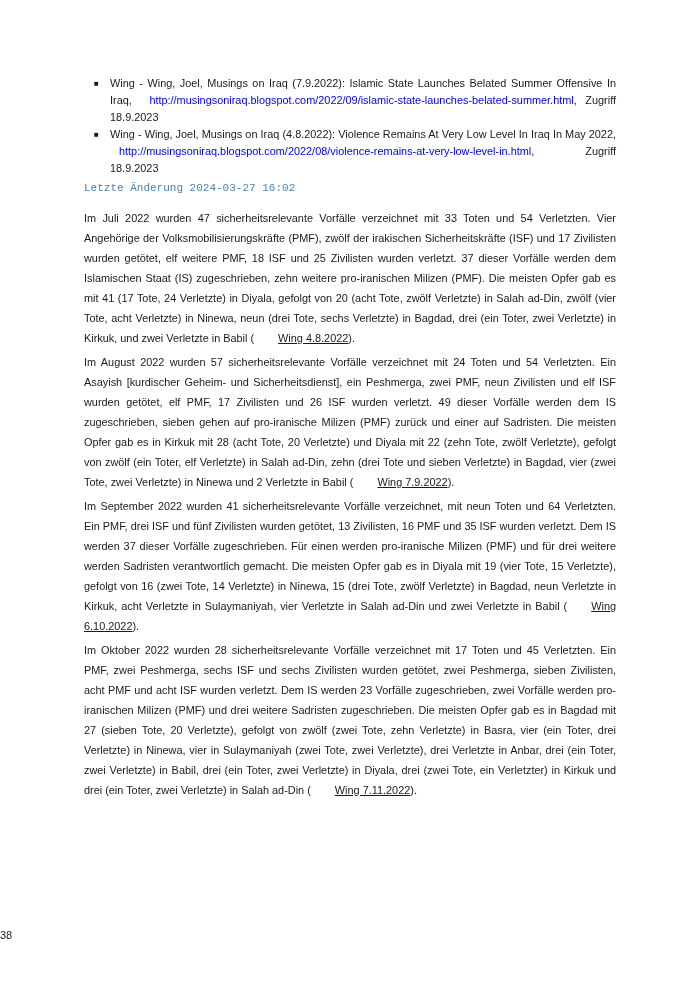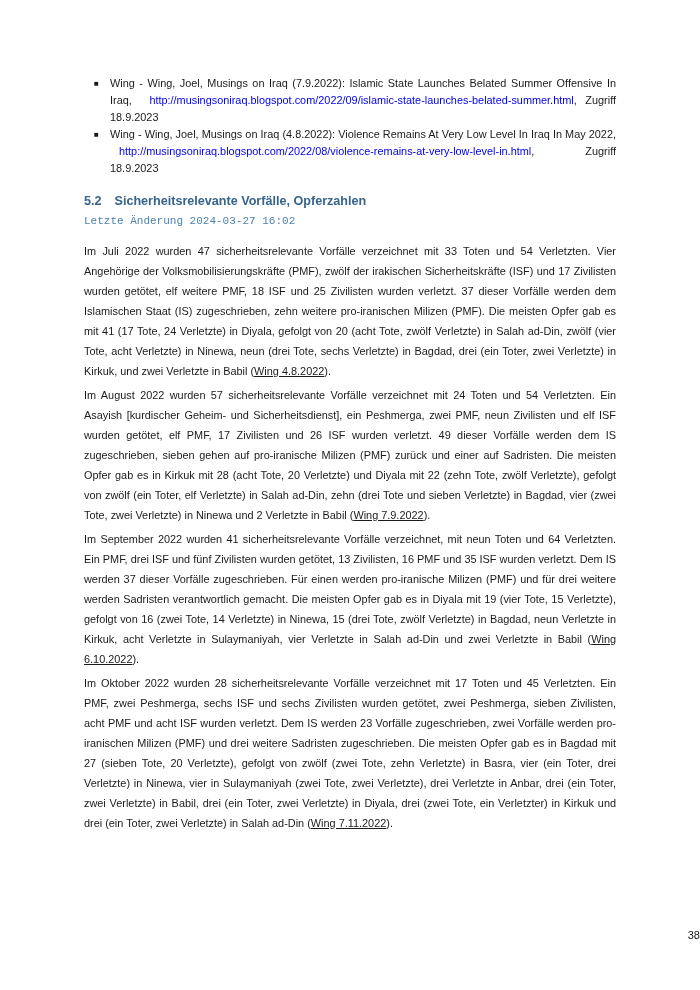--- a/index.html
+++ b/index.html
@@ -61,52 +61,49 @@
   a.url-link {
     color: #0000ee;
     text-decoration: none;
     cursor: pointer;
     margin-left: 9px;
   }
   a.ref-link {
     color: inherit;
     text-decoration: underline;
     cursor: pointer;
+    padding-left: 24px;
   }
   .page-number {
     position: absolute;
     left: 0;
     right: 0;
     top: 929px;
-    text-align: right;
+    text-align: left;
     font-size: 11px;
     color: #1a1a1a;
-    padding-left: 36px;
   }
 </style>
 </head>
 <body>
 
 <div class="page">
   <div class="content">
 
     <ul class="refs">
       <li class="ref">
         <span class="marker">■</span>
         <span class="ref-text"><span>Wing - Wing, Joel, Musings on Iraq (7.9.2022): Islamic State Launches Belated Summer Offensive In Iraq, </span><a class="url-link" href="#">http://musingsoniraq.blogspot.com/2022/09/islamic-state-launches-belated-summer.html</a><span>, Zugriff 18.9.2023</span></span>
       </li>
       <li class="ref">
         <span class="marker">■</span>
         <span class="ref-text"><span>Wing - Wing, Joel, Musings on Iraq (4.8.2022): Violence Remains At Very Low Level In Iraq In May 2022, </span><a class="url-link" href="#">http://musingsoniraq.blogspot.com/2022/08/violence-remains-at-very-low-level-in.html</a><span>, Zugriff 18.9.2023</span></span>
       </li>
     </ul>
 
-    <div class="section-heading">
-      <span class="sec-num">5.2</span><span>Sicherheitsrelevante Vorfälle, Opferzahlen</span>
-    </div>
 
     <div class="last-change">Letzte Änderung 2024-03-27 16:02</div>
 
     <div class="paragraphs">
       <p><span>Im Juli 2022 wurden 47 sicherheitsrelevante Vorfälle verzeichnet mit 33 Toten und 54 Verletzten. Vier Angehörige der Volksmobilisierungskräfte (PMF), zwölf der irakischen Sicherheitskräfte (ISF) und 17 Zivilisten wurden getötet, elf weitere PMF, 18 ISF und 25 Zivilisten wurden verletzt. 37 dieser Vorfälle werden dem Islamischen Staat (IS) zugeschrieben, zehn weitere pro-iranischen Milizen (PMF). Die meisten Opfer gab es mit 41 (17 Tote, 24 Verletzte) in Diyala, gefolgt von 20 (acht Tote, zwölf Verletzte) in Salah ad-Din, zwölf (vier Tote, acht Verletzte) in Ninewa, neun (drei Tote, sechs Verletzte) in Bagdad, drei (ein Toter, zwei Verletzte) in Kirkuk, und zwei Verletzte in Babil (</span><a class="ref-link" href="#">Wing 4.8.2022</a><span>).</span></p>
       <p><span>Im August 2022 wurden 57 sicherheitsrelevante Vorfälle verzeichnet mit 24 Toten und 54 Verletzten. Ein Asayish [kurdischer Geheim- und Sicherheitsdienst], ein Peshmerga, zwei PMF, neun Zivilisten und elf ISF wurden getötet, elf PMF, 17 Zivilisten und 26 ISF wurden verletzt. 49 dieser Vorfälle werden dem IS zugeschrieben, sieben gehen auf pro-iranische Milizen (PMF) zurück und einer auf Sadristen. Die meisten Opfer gab es in Kirkuk mit 28 (acht Tote, 20 Verletzte) und Diyala mit 22 (zehn Tote, zwölf Verletzte), gefolgt von zwölf (ein Toter, elf Verletzte) in Salah ad-Din, zehn (drei Tote und sieben Verletzte) in Bagdad, vier (zwei Tote, zwei Verletzte) in Ninewa und 2 Verletzte in Babil (</span><a class="ref-link" href="#">Wing 7.9.2022</a><span>).</span></p>
       <p><span>Im September 2022 wurden 41 sicherheitsrelevante Vorfälle verzeichnet, mit neun Toten und 64 Verletzten. Ein PMF, drei ISF und fünf Zivilisten wurden getötet, 13 Zivilisten, 16 PMF und 35 ISF wurden verletzt. Dem IS werden 37 dieser Vorfälle zugeschrieben. Für einen werden pro-iranische Milizen (PMF) und für drei weitere werden Sadristen verantwortlich gemacht. Die meisten Opfer gab es in Diyala mit 19 (vier Tote, 15 Verletzte), gefolgt von 16 (zwei Tote, 14 Verletzte) in Ninewa, 15 (drei Tote, zwölf Verletzte) in Bagdad, neun Verletzte in Kirkuk, acht Verletzte in Sulaymaniyah, vier Verletzte in Salah ad-Din und zwei Verletzte in Babil (</span><a class="ref-link" href="#">Wing 6.10.2022</a><span>).</span></p>
       <p><span>Im Oktober 2022 wurden 28 sicherheitsrelevante Vorfälle verzeichnet mit 17 Toten und 45 Verletzten. Ein PMF, zwei Peshmerga, sechs ISF und sechs Zivilisten wurden getötet, zwei Peshmerga, sieben Zivilisten, acht PMF und acht ISF wurden verletzt. Dem IS werden 23 Vorfälle zugeschrieben, zwei Vorfälle werden pro-iranischen Milizen (PMF) und drei weitere Sadristen zugeschrieben. Die meisten Opfer gab es in Bagdad mit 27 (sieben Tote, 20 Verletzte), gefolgt von zwölf (zwei Tote, zehn Verletzte) in Basra, vier (ein Toter, drei Verletzte) in Ninewa, vier in Sulaymaniyah (zwei Tote, zwei Verletzte), drei Verletzte in Anbar, drei (ein Toter, zwei Verletzte) in Babil, drei (ein Toter, zwei Verletzte) in Diyala, drei (zwei Tote, ein Verletzter) in Kirkuk und drei (ein Toter, zwei Verletzte) in Salah ad-Din (</span><a class="ref-link" href="#">Wing 7.11.2022</a><span>).</span></p>
     </div>
 

